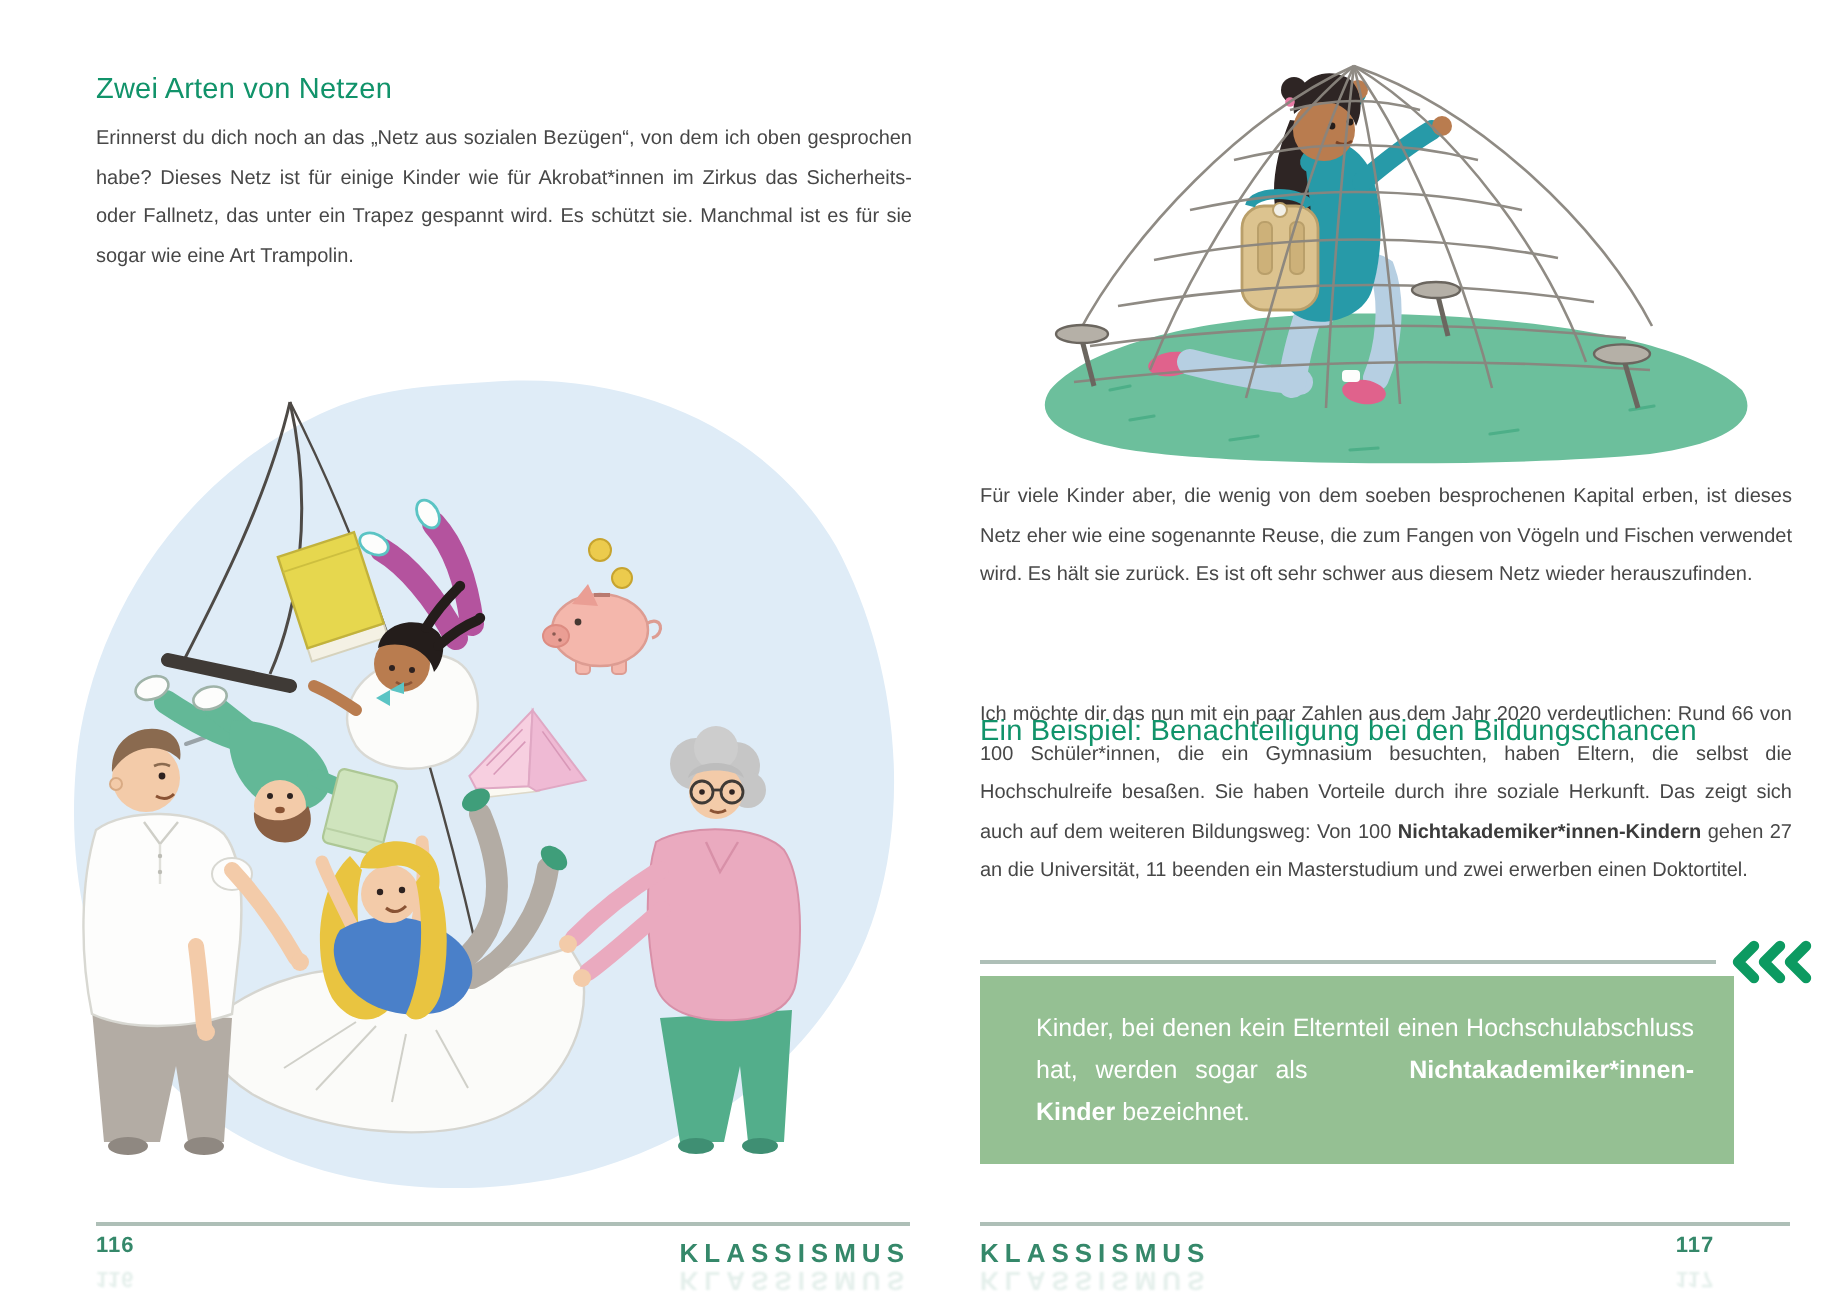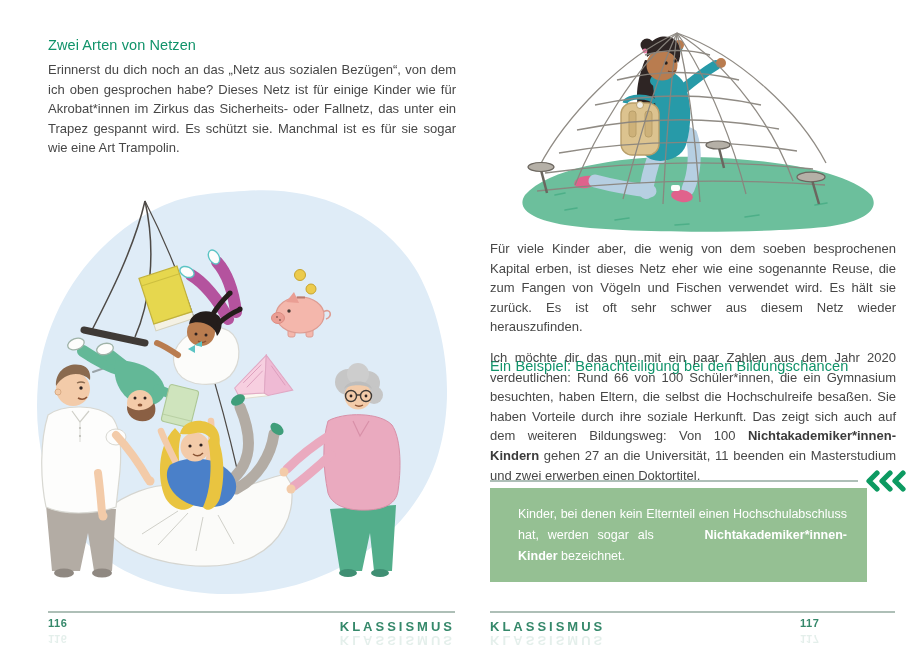--- a/index.html
+++ b/index.html
@@ -4,21 +4,21 @@
 <style>
   html,body{margin:0;padding:0;}
   body{
     width:913px;height:648px;position:relative;overflow:hidden;
     background:#ffffff;
     font-family:"Liberation Sans", sans-serif;
     color:var(--body-text,#474747);
   }
   .abs{position:absolute;}
   h2{margin:0;font-size:14.5px;font-weight:normal;color:var(--heading-green,#11936a);letter-spacing:.1px;}
-  p{margin:0;font-size:13px;line-height:19.6px;text-align:justify;text-align-last:left;color:var(--body-text,#474747);}
+  p{margin:0;font-size:10px;line-height:19.6px;text-align:justify;text-align-last:left;color:var(--body-text,#474747);}
   p strong{font-weight:bold;color:#3b3b3b;}
   .left-heading{left:48px;top:37px;width:408px;}
   .left-body{left:48px;top:60px;width:408px;}
   .illus-left{left:28px;top:183px;width:432px;height:422px;}
   .illus-right{left:495px;top:5px;width:410px;height:230px;}
   .right-para1{left:490px;top:239px;width:406px;}
   .right-heading{left:490px;top:326px;width:410px;white-space:nowrap;margin-top:32px;}
   .right-para2{left:490px;top:348px;width:406px;}
   .note-rule{left:490px;top:480px;width:368px;height:2px;background:var(--rule-line,#b7c6bf);}
   .note-chevrons{left:866px;top:470px;width:42px;height:22px;}
@@ -30,21 +30,21 @@
   .callout p{font-size:12.5px;line-height:21px;color:var(--callout-text,#ffffff);}
   .callout p strong{color:var(--callout-text,#ffffff);font-weight:bold;padding-left:42px;}
   .footer-rule{top:611px;height:1.5px;background:var(--rule-line,#b7c6bf);}
   .fr-left{left:48px;width:407px;}
   .fr-right{left:490px;width:405px;}
   .pagenum{font-size:11px;font-weight:bold;color:var(--footer-green,#35886a);letter-spacing:.5px;}
   .runhead{font-size:13px;font-weight:bold;letter-spacing:3px;color:var(--footer-green,#35886a);}
   .pn-left{left:48px;top:617px;}
   .rh-left{left:250px;top:619px;width:205px;text-align:right;}
   .rh-right{left:490px;top:619px;}
-  .pn-right{left:800px;top:617px;width:95px;text-align:left;}
+  .pn-right{left:800px;top:617px;width:95px;text-align:center;}
   .reflection{transform:scaleY(-1);opacity:.13;filter:blur(.4px);}
   .refl-row{top:633px;}
 </style>
 </head>
 <body>
 
 <h2 class="abs left-heading">Zwei Arten von Netzen</h2>
 <p class="abs left-body">Erinnerst du dich noch an das „Netz aus sozialen Bezügen“, von dem ich oben gesprochen habe? Dieses Netz ist für einige Kinder wie für Akrobat*innen im Zirkus das Sicherheits- oder Fallnetz, das unter ein Trapez gespannt wird. Es schützt sie. Manchmal ist es für sie sogar wie eine Art Trampolin.</p>
 
 <div class="abs illus-left">

